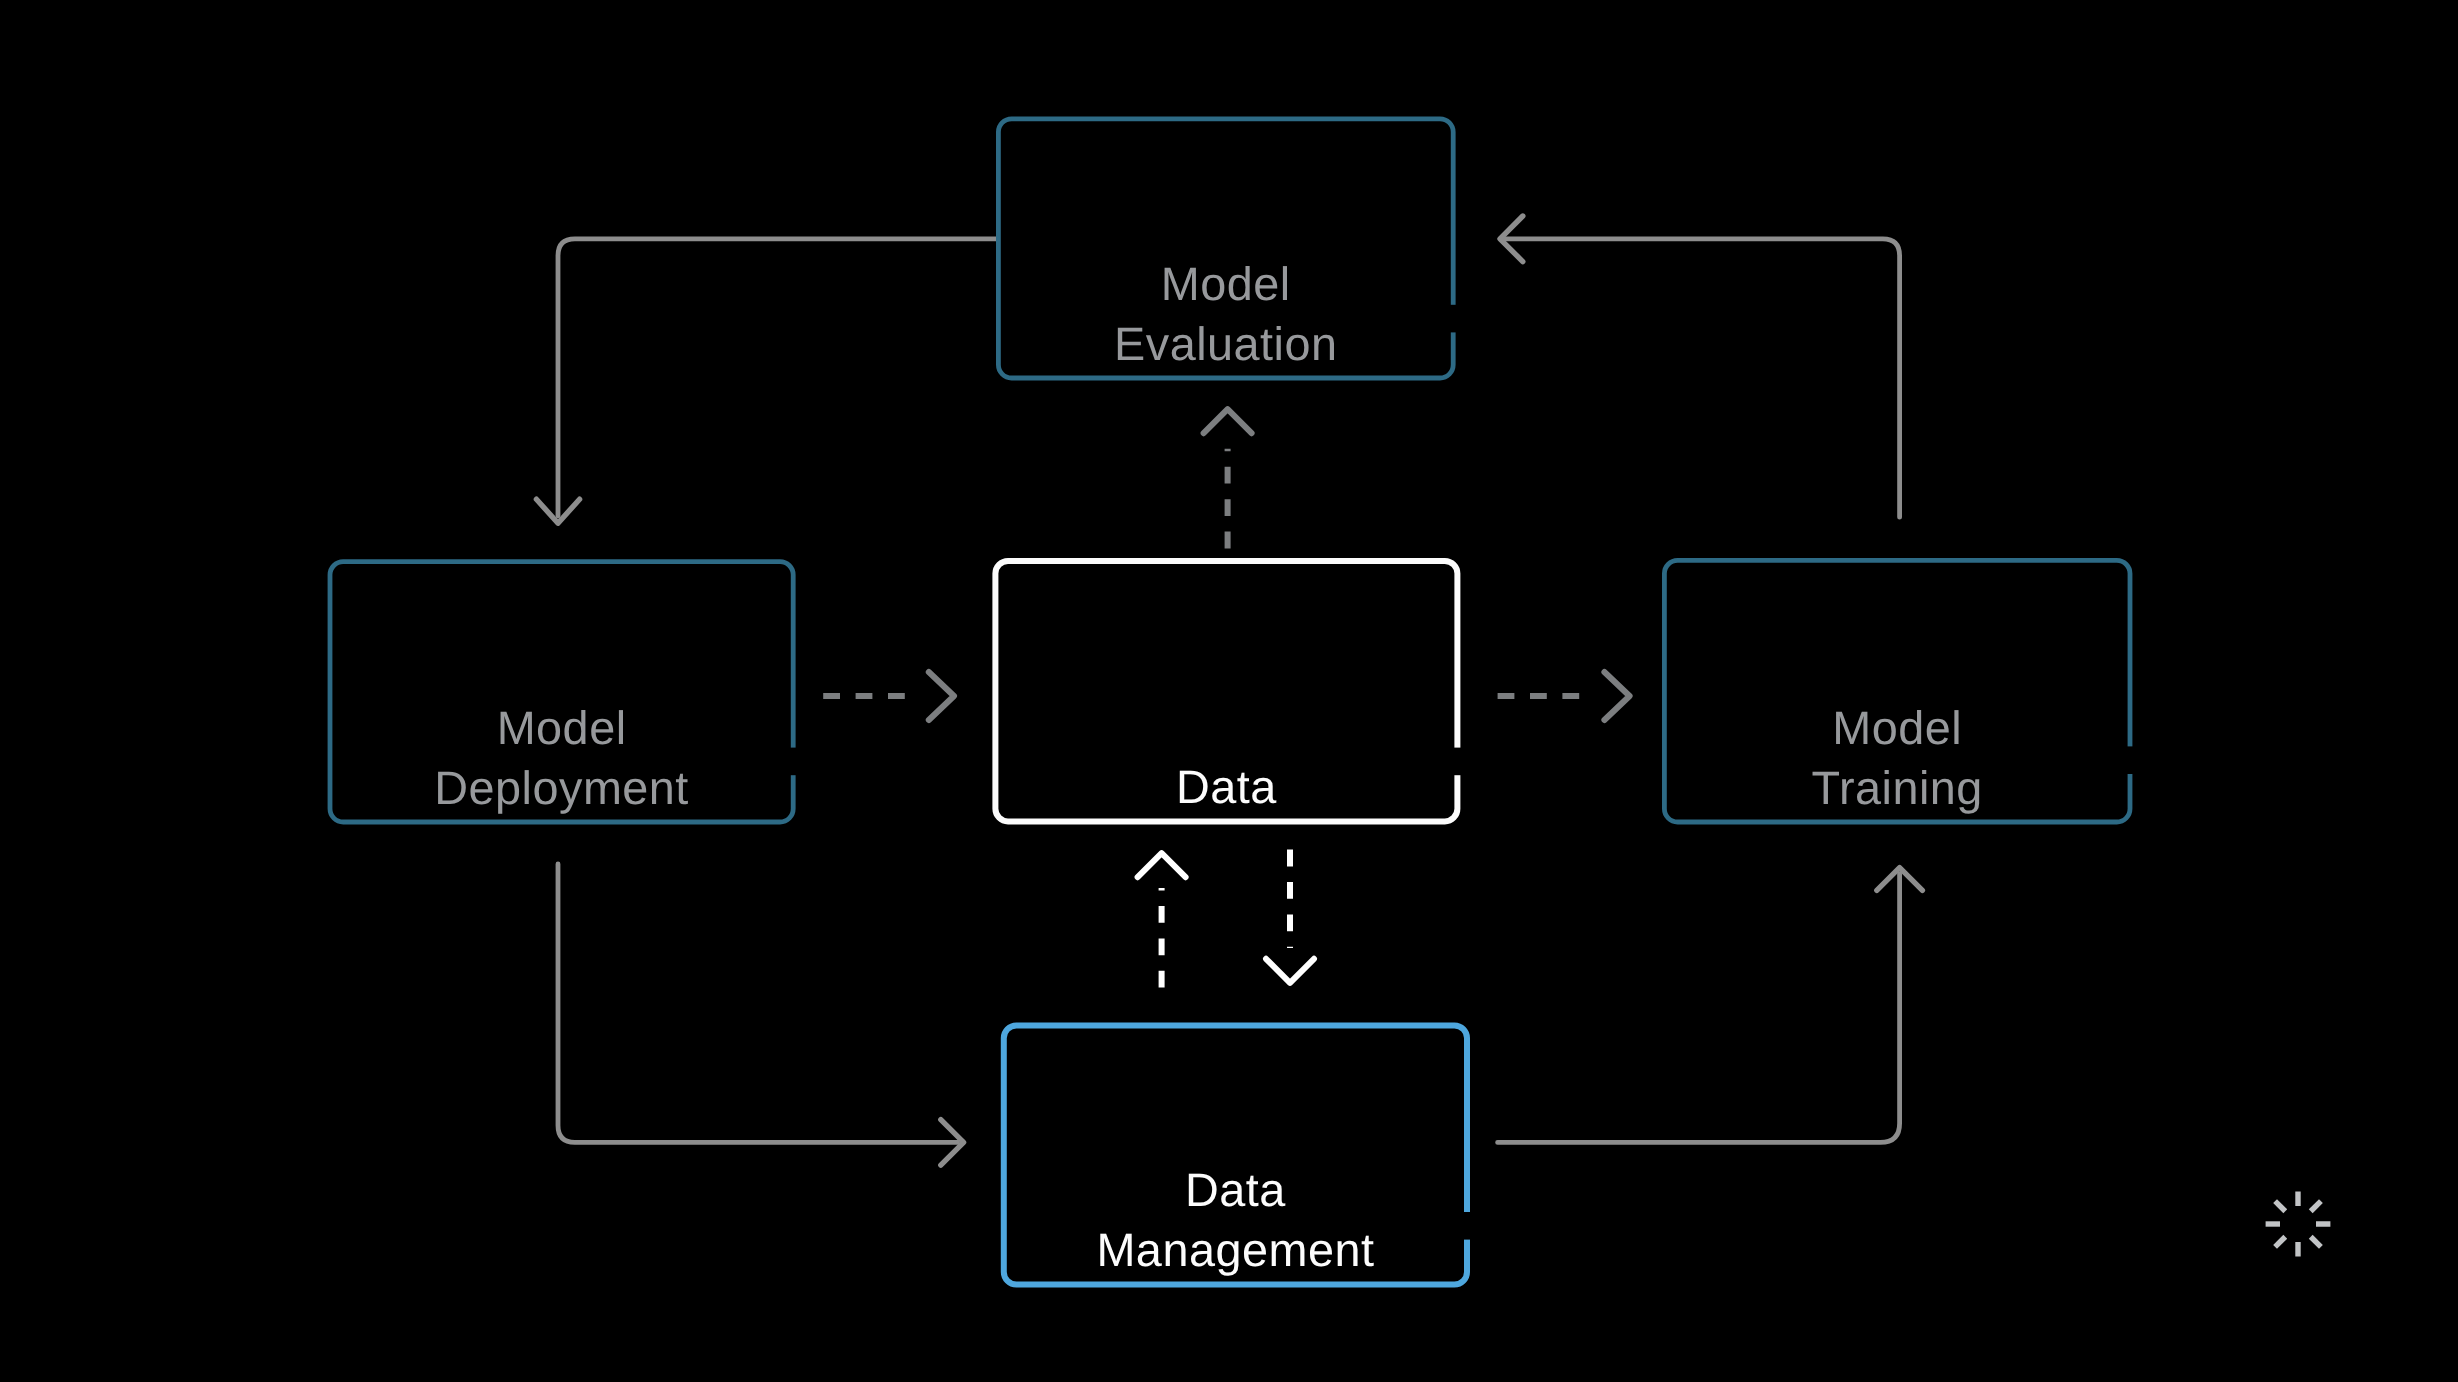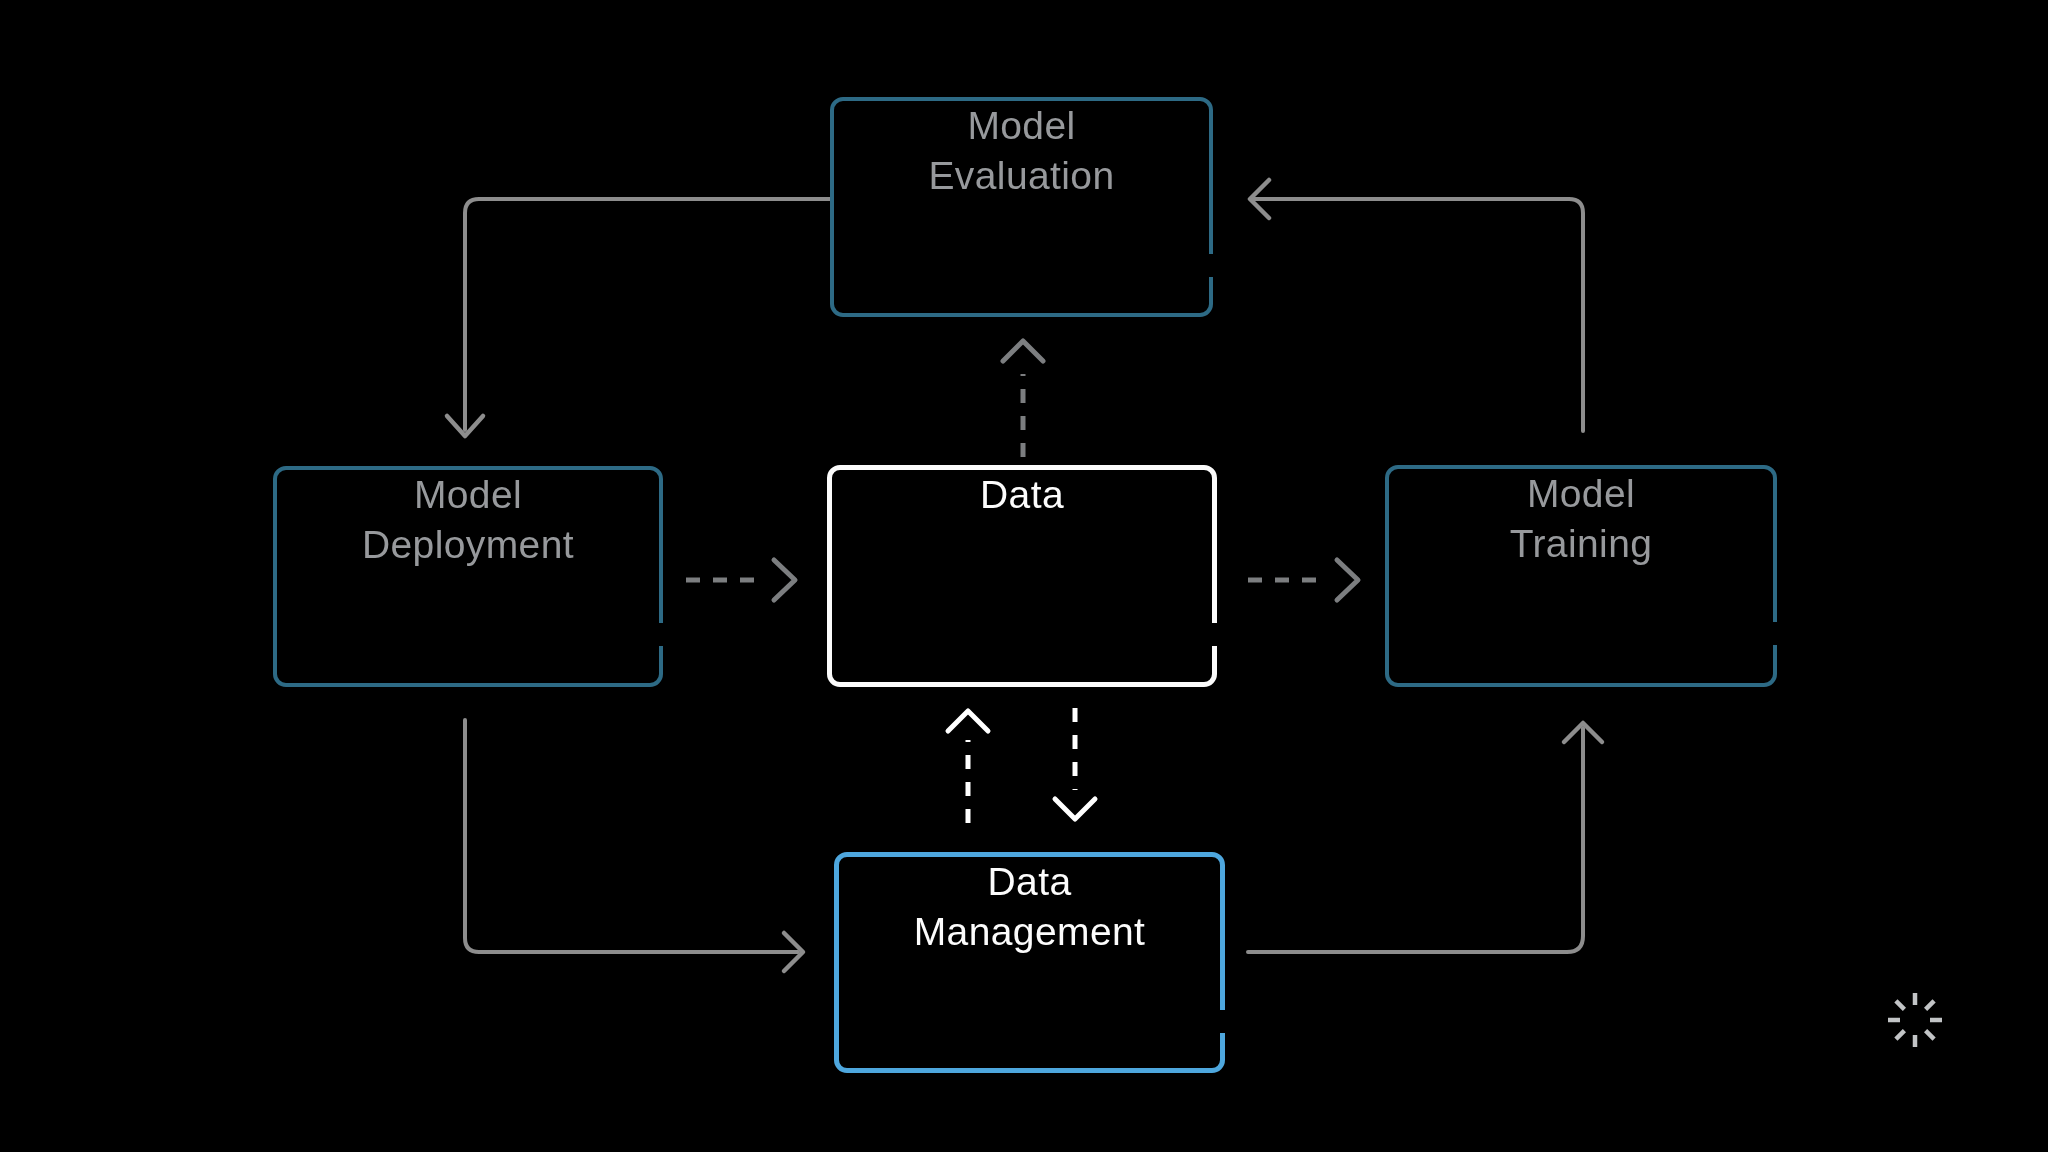--- a/index.html
+++ b/index.html
@@ -19,21 +19,21 @@
     position: absolute;
     inset: 0;
     width: 2048px;
     height: 1152px;
   }
   .node {
     position: absolute;
     box-sizing: border-box;
     border-radius: 13px;
     display: flex;
-    align-items: flex-start;
+    align-items: flex-end;
     justify-content: center;
   }
   .node-teal  { border: 4px solid var(--teal-border);  color: var(--gray-text);  }
   .node-white { border: 5px solid var(--white-border); color: var(--white-text); }
   .node-blue  { border: 5px solid var(--blue-border);  color: var(--white-text); }
 
   .node-label {
     white-space: pre-line;
     text-align: center;
     font-size: 39px;

